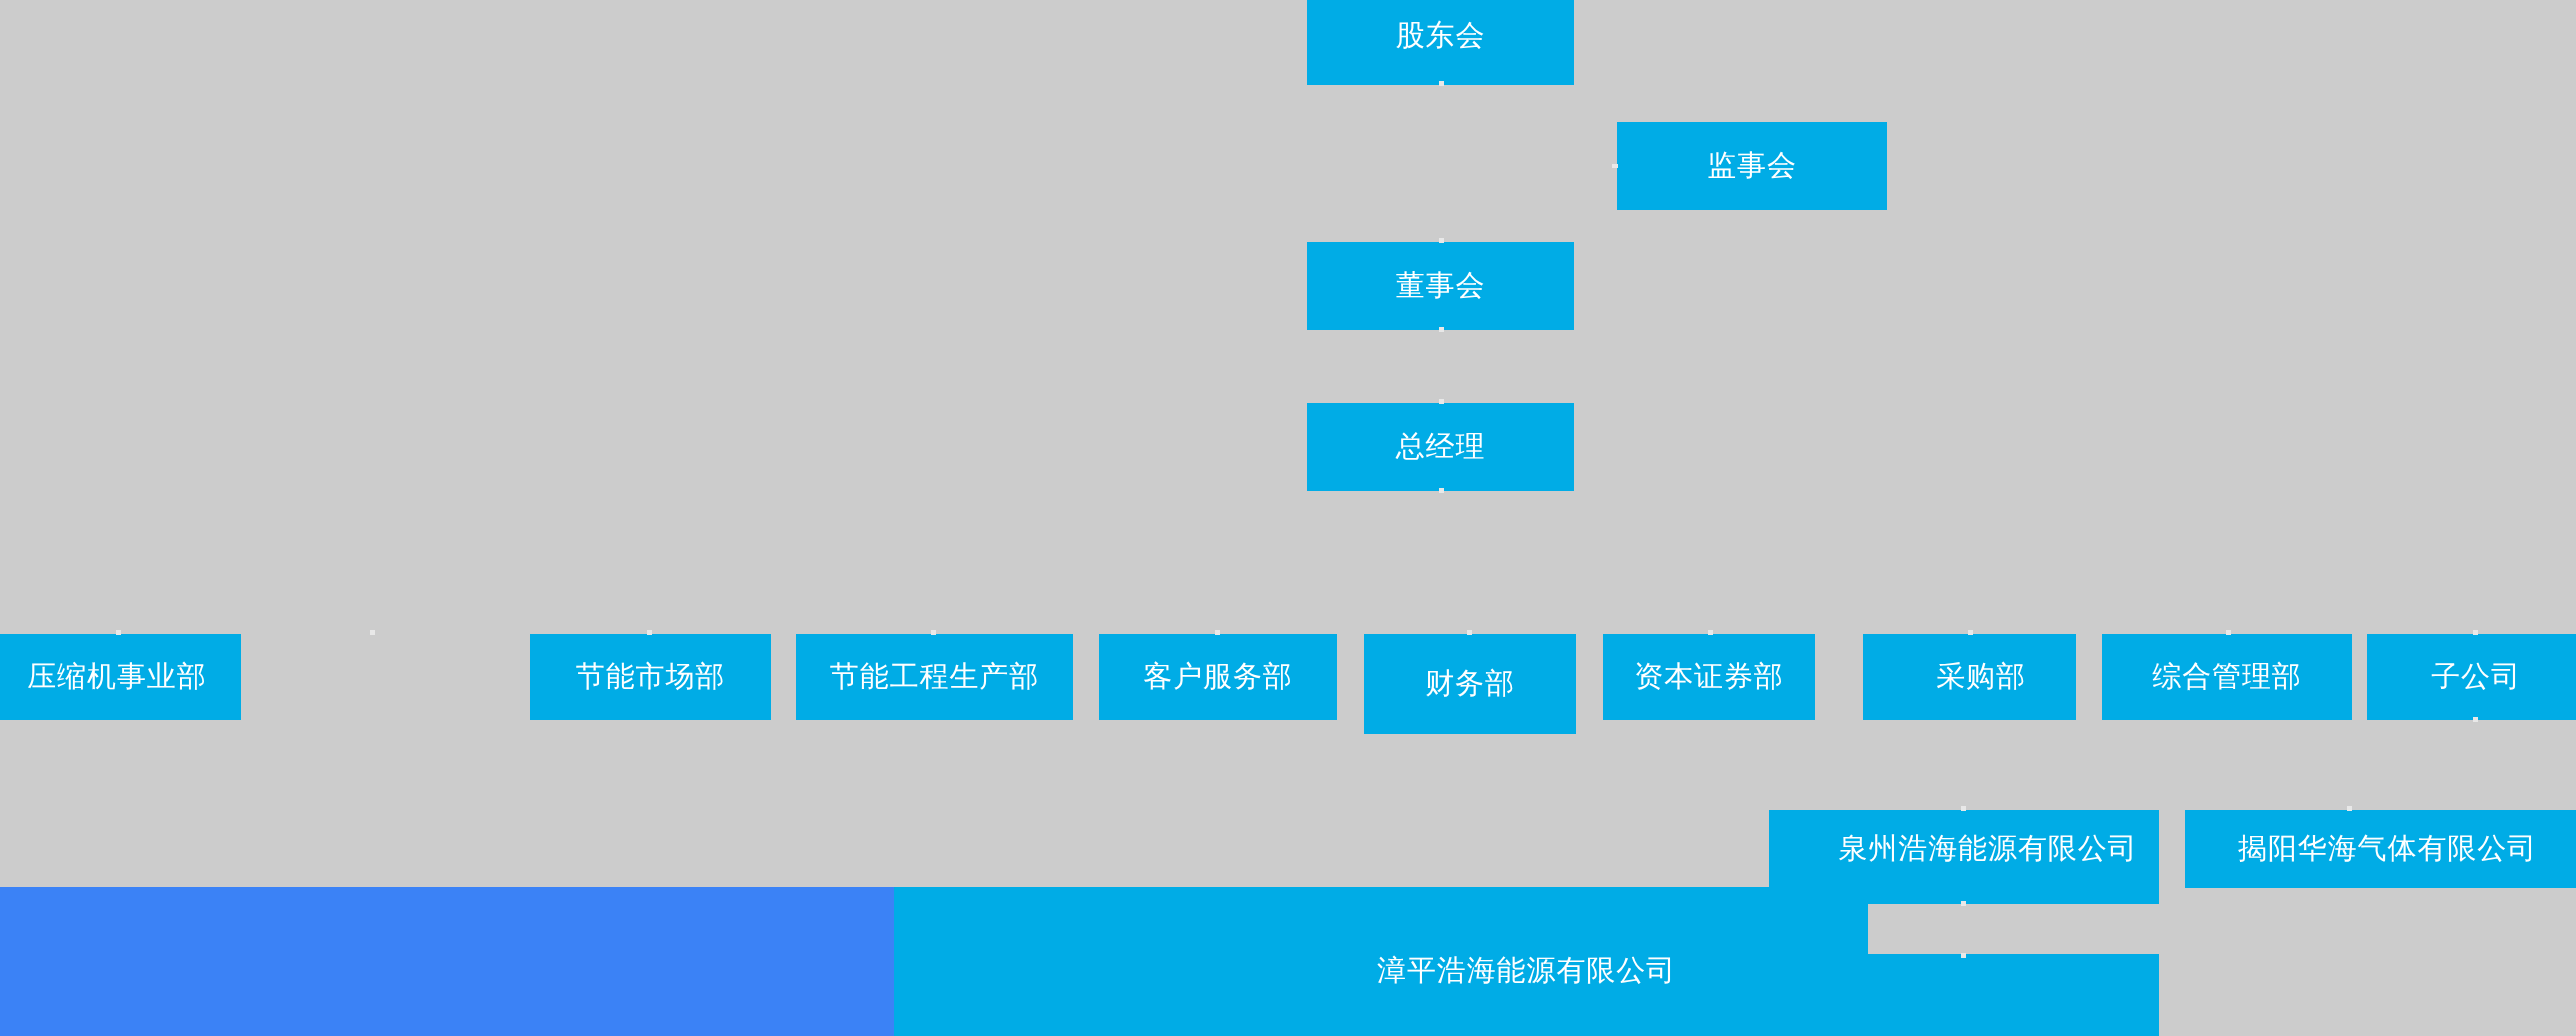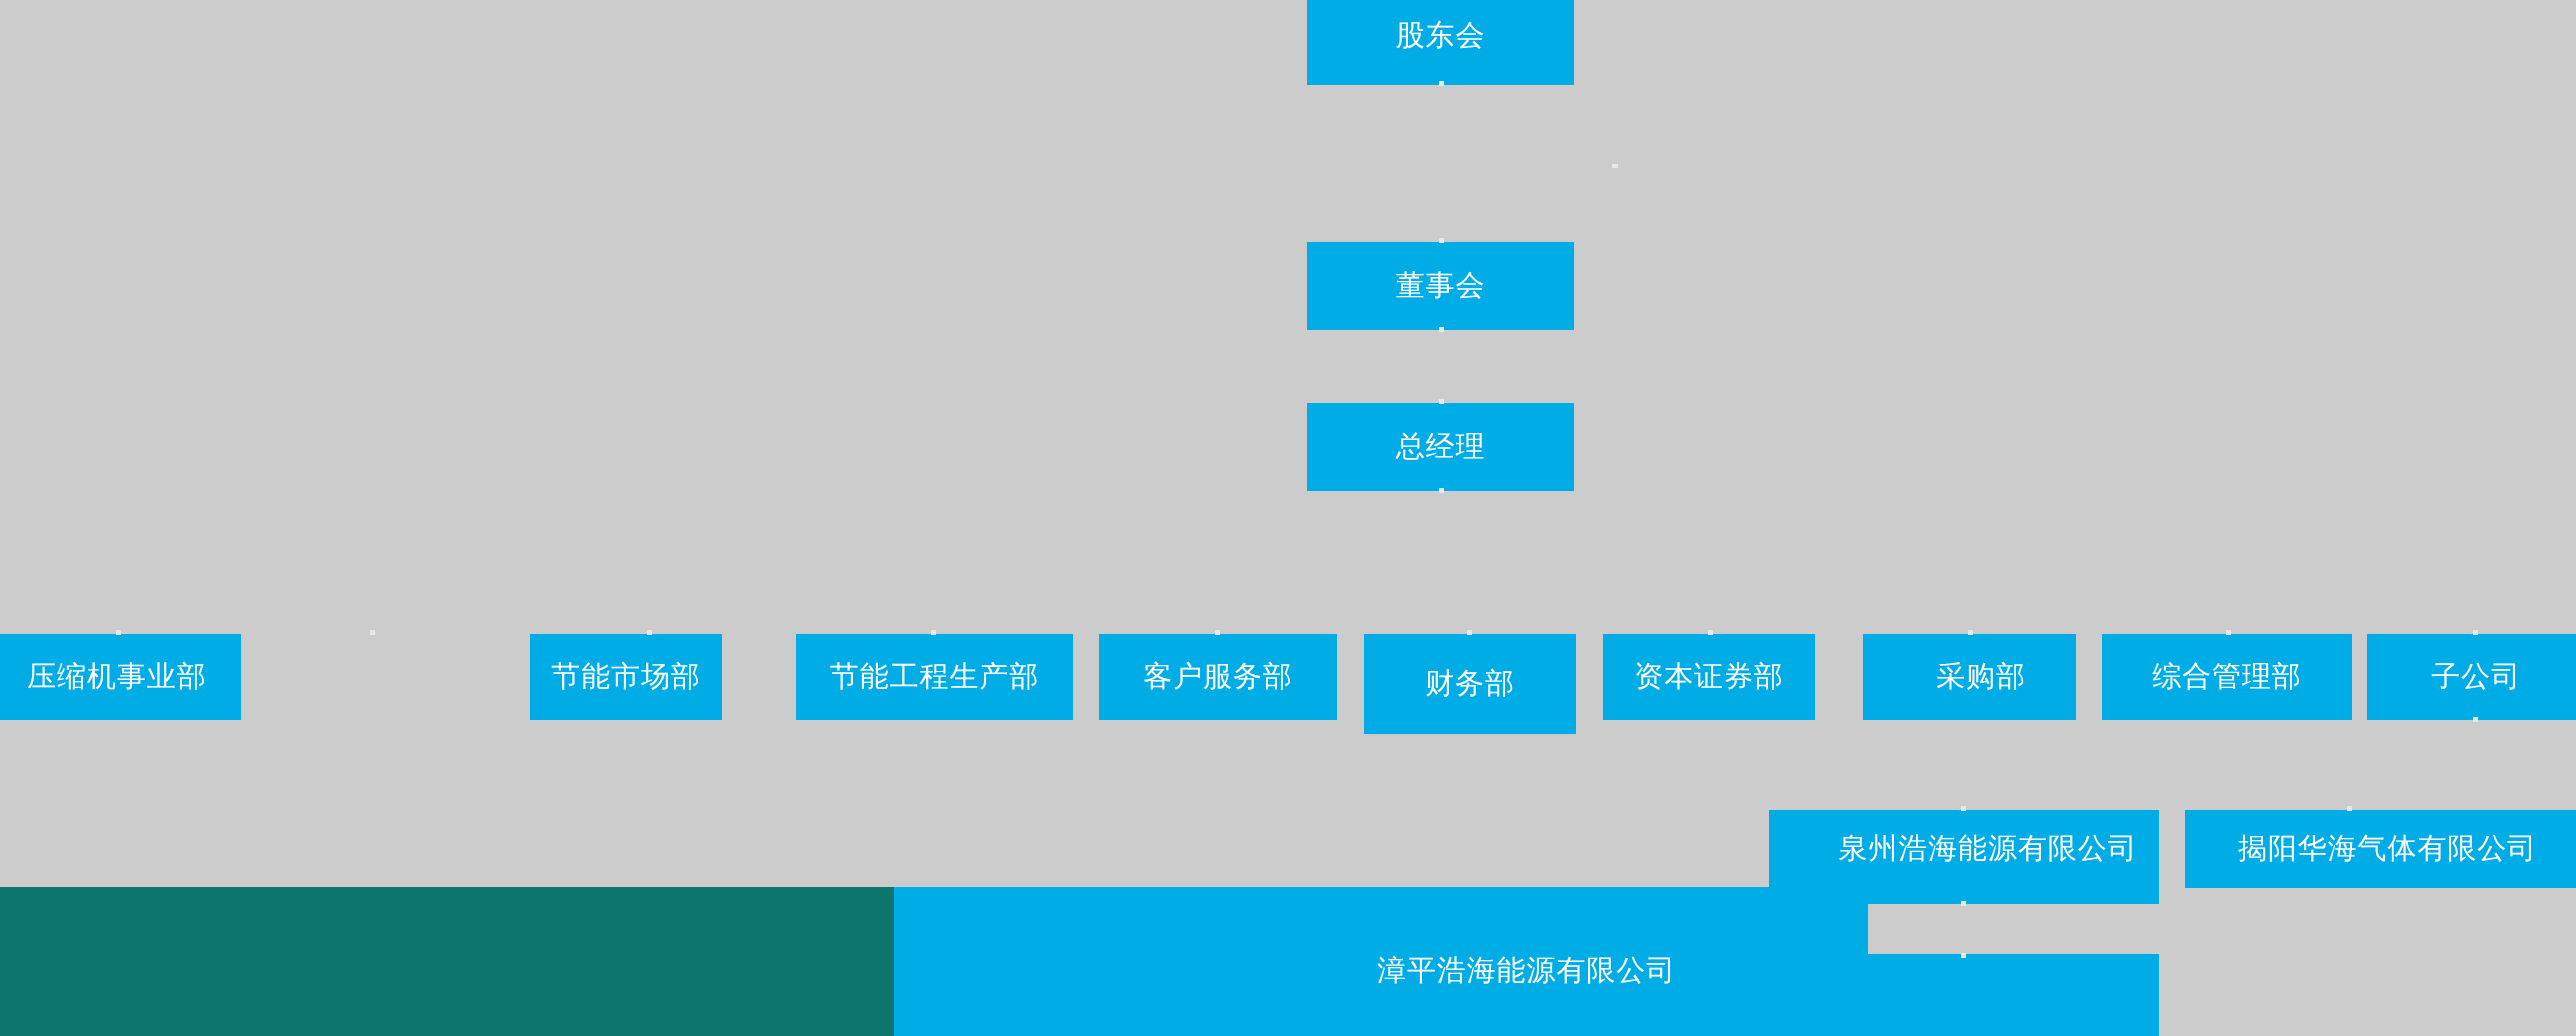--- a/index.html
+++ b/index.html
@@ -4,21 +4,21 @@
 <style>
   html, body {
     margin: 0;
     padding: 0;
     background: #ffffff;
   }
   #canvas {
     position: relative;
     width: 2576px;
     height: 1036px;
-    background: #0f766e;
+    background: #3b82f6;
     overflow: hidden;
     font-family: "DejaVu Sans", "Liberation Sans", sans-serif;
   }
   .bg-panel {
     position: absolute;
     background: #cccccc;
   }
   .node {
     position: absolute;
     background: #00ace6;
@@ -52,20 +52,23 @@
 
   <div class="bg-panel" style="left:0px; top:0px; width:2576px; height:887px;"></div>
 
   <div class="bg-panel" style="left:2159px; top:887px; width:417px; height:149px;"></div>
 
   <div class="node" style="left:1307px; top:-13.3px; width:267px; height:98px;">
     <span>股东会</span>
   </div>
   <div class="connector" style="left:1439px; top:81px; width:4.7px; height:4.7px;"></div>
 
+  <div class="node" style="left:1617px; top:122px; width:270px; height:88px;">
+    <span>监事会</span>
+  </div>
   <div class="connector" style="left:1612px; top:164px; width:5.7px; height:3.8px;"></div>
 
   <div class="node" style="left:1307px; top:242px; width:267px; height:88px;">
     <span>董事会</span>
   </div>
   <div class="connector" style="left:1439px; top:238px; width:4.7px; height:4.7px;"></div>
   <div class="connector" style="left:1439px; top:327px; width:4.7px; height:4.7px;"></div>
 
   <div class="node" style="left:1307px; top:403px; width:267px; height:88px;">
     <span>总经理</span>
@@ -73,21 +76,21 @@
   <div class="connector" style="left:1439px; top:399px; width:4.7px; height:4.7px;"></div>
   <div class="connector" style="left:1439px; top:488px; width:4.7px; height:4.7px;"></div>
 
   <div class="node" style="left:-7.6px; top:634px; width:249px; height:86px;">
     <span>压缩机事业部</span>
   </div>
   <div class="connector" style="left:116px; top:630px; width:4.7px; height:4.7px;"></div>
 
   <div class="connector" style="left:370px; top:630px; width:4.7px; height:4.7px;"></div>
 
-  <div class="node" style="left:530px; top:634px; width:192px; height:86px;">
+  <div class="node" style="left:530px; top:634px; width:241px; height:86px;">
     <span>节能市场部</span>
   </div>
   <div class="connector" style="left:647px; top:630px; width:4.7px; height:4.7px;"></div>
 
   <div class="node" style="left:796px; top:634px; width:277px; height:86px;">
     <span>节能工程生产部</span>
   </div>
   <div class="connector" style="left:931px; top:630px; width:4.7px; height:4.7px;"></div>
 
   <div class="node" style="left:1099px; top:634px; width:238px; height:86px;">

